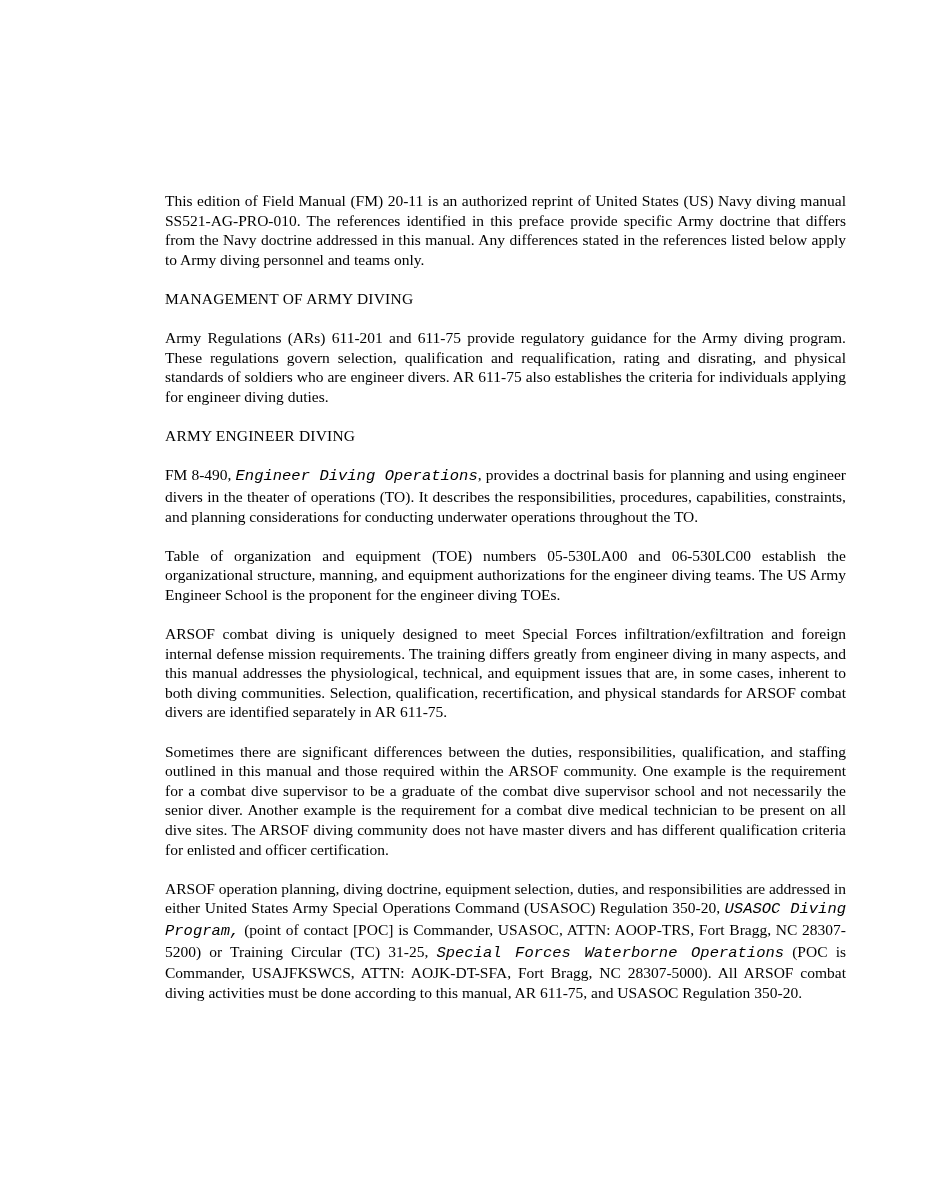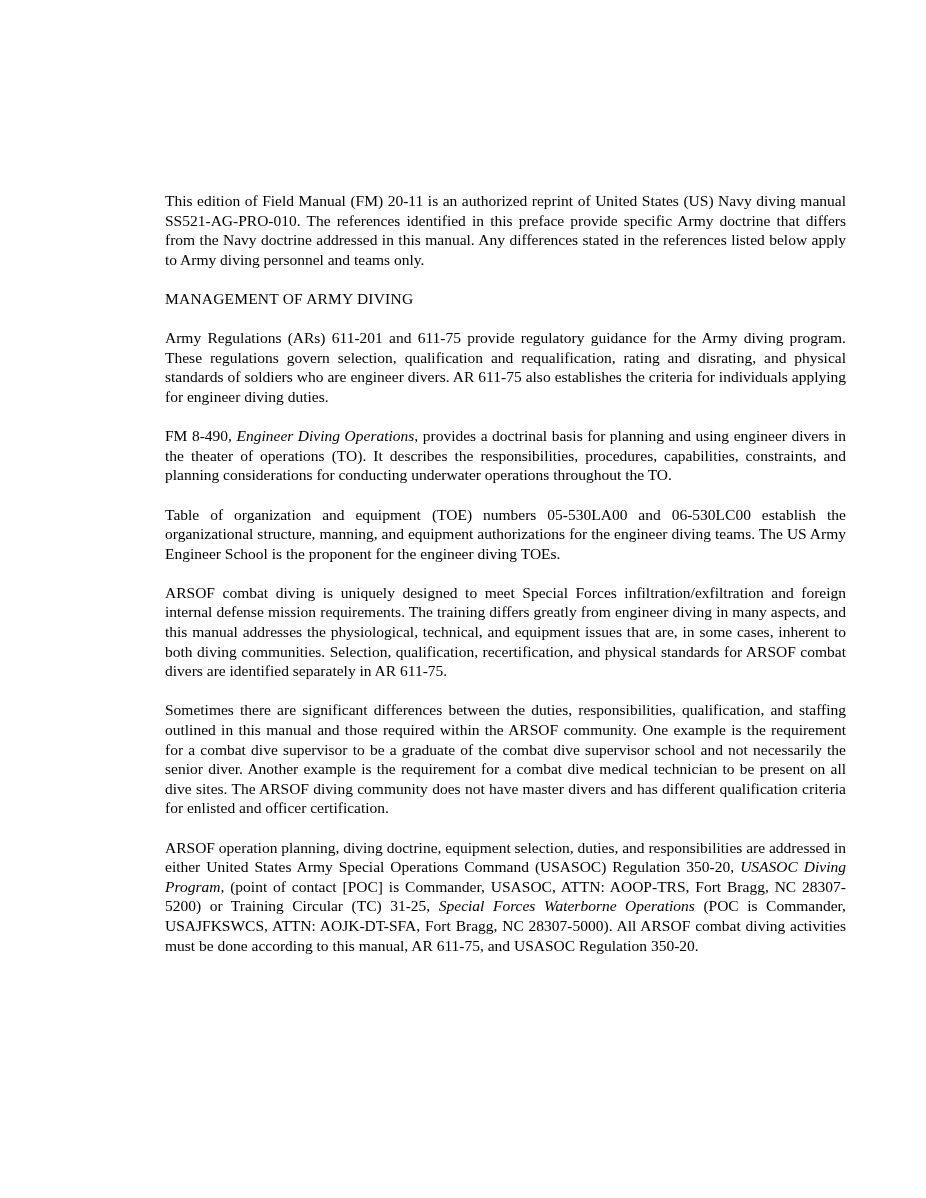--- a/index.html
+++ b/index.html
@@ -49,29 +49,31 @@
   .doc-body h2.heading {
     margin: 0 0 19.6px 0;
     font-size: 15.5px;
     line-height: 19.6px;
     font-weight: normal;
     text-align: left;
     letter-spacing: 0.2px;
   }
   .doc-body em {
     font-style: italic;
+    font-family: Liberation Mono, monospace;
   }
 </style>
 </head>
 <body>
 
 <div class="page">
   <main class="doc-body">
       <p class="paragraph"><span>This edition of Field Manual (FM) 20-11 is an authorized reprint of United States (US) Navy diving manual SS521-AG-PRO-010.  The references identified in this preface provide specific Army doctrine that differs from the Navy doctrine addressed in this manual.  Any differences stated in the references listed below apply to Army diving personnel and teams only.</span></p>
       <h2 class="heading"><span>MANAGEMENT OF ARMY DIVING</span></h2>
       <p class="paragraph"><span>Army Regulations (ARs) 611-201 and 611-75 provide regulatory guidance for the Army diving program.  These regulations govern selection, qualification and requalification, rating and disrating, and physical standards of soldiers who are engineer divers.  AR 611-75 also establishes the criteria for individuals applying for engineer diving duties.</span></p>
+      <h2 class="heading"><span>ARMY ENGINEER DIVING</span></h2>
       <p class="paragraph"><span>FM 8-490, </span><em>Engineer Diving Operations</em><span>, provides a doctrinal basis for planning and using engineer divers in the theater of operations (TO).  It describes the responsibilities, procedures, capabilities, constraints, and planning considerations for conducting underwater operations throughout the TO.</span></p>
       <p class="paragraph"><span>Table of organization and equipment (TOE) numbers 05-530LA00 and 06-530LC00 establish the organizational structure, manning, and equipment authorizations for the engineer diving teams.  The US Army Engineer School is the proponent for the engineer diving TOEs.</span></p>
       <p class="paragraph"><span>ARSOF combat diving is uniquely designed to meet Special Forces infiltration/exfiltration and foreign internal defense mission requirements.  The training differs greatly from engineer diving in many aspects, and this manual addresses the physiological, technical, and equipment issues that are, in some cases, inherent to both diving communities.  Selection, qualification, recertification, and physical standards for ARSOF combat divers are identified separately in AR 611-75.</span></p>
       <p class="paragraph"><span>Sometimes there are significant differences between the duties, responsibilities, qualification, and staffing outlined in this manual and those required within the ARSOF community.  One example is the requirement for a combat dive supervisor to be a graduate of the combat dive supervisor school and not necessarily the senior diver.  Another example is the requirement for a combat dive medical technician to be present on all dive sites.  The ARSOF diving community does not have master divers and has different qualification criteria for enlisted and officer certification.</span></p>
       <p class="paragraph"><span>ARSOF operation planning, diving doctrine, equipment selection, duties, and responsibilities are addressed in either United States Army Special Operations Command (USASOC) Regulation 350-20, </span><em>USASOC Diving Program,</em><span> (point of contact [POC] is Commander, USASOC, ATTN:  AOOP-TRS, Fort Bragg, NC  28307-5200) or Training Circular (TC) 31-25, </span><em>Special Forces Waterborne Operations</em><span> (POC is Commander, USAJFKSWCS, ATTN:  AOJK-DT-SFA, Fort Bragg, NC  28307-5000).  All ARSOF combat diving activities must be done according to this manual, AR 611-75, and USASOC Regulation 350-20.</span></p>
     </main>
 </div>
 
 </body></html>

